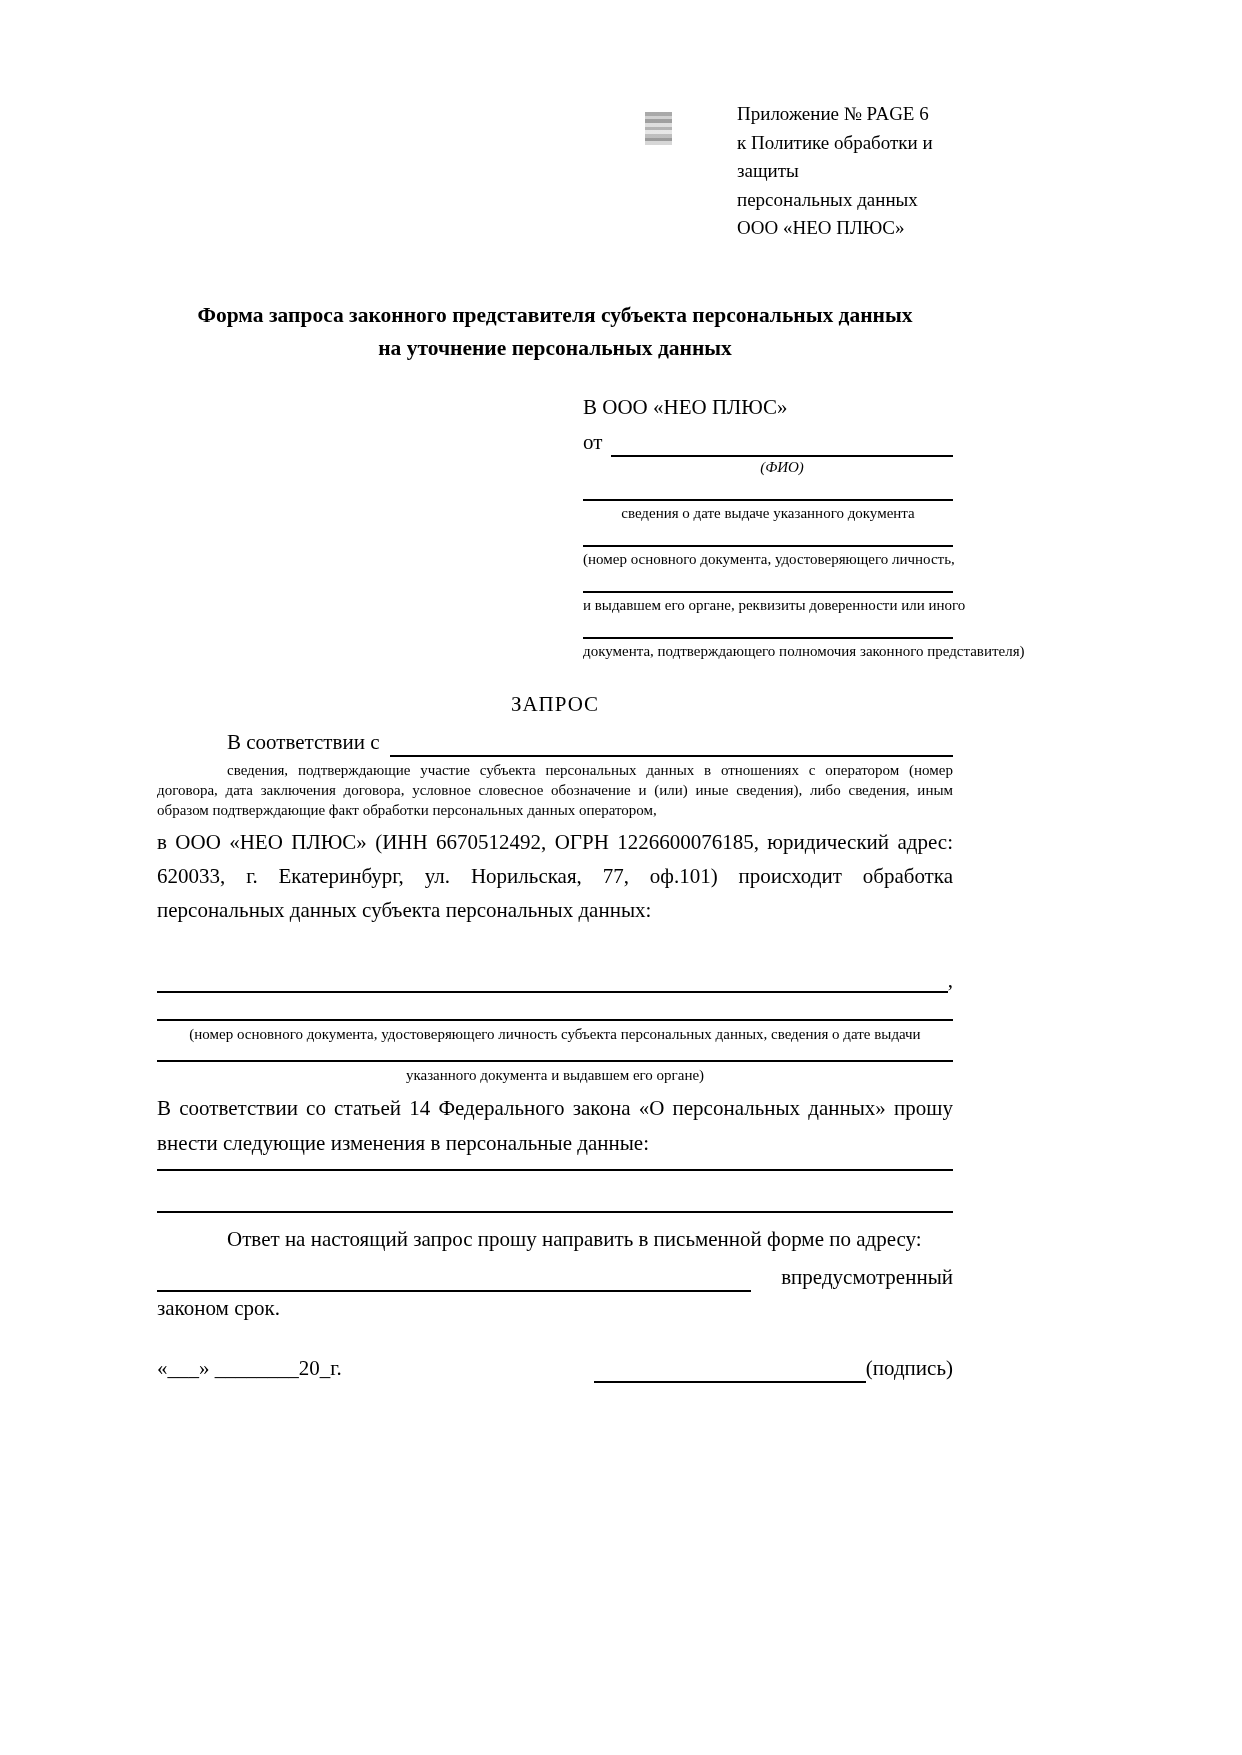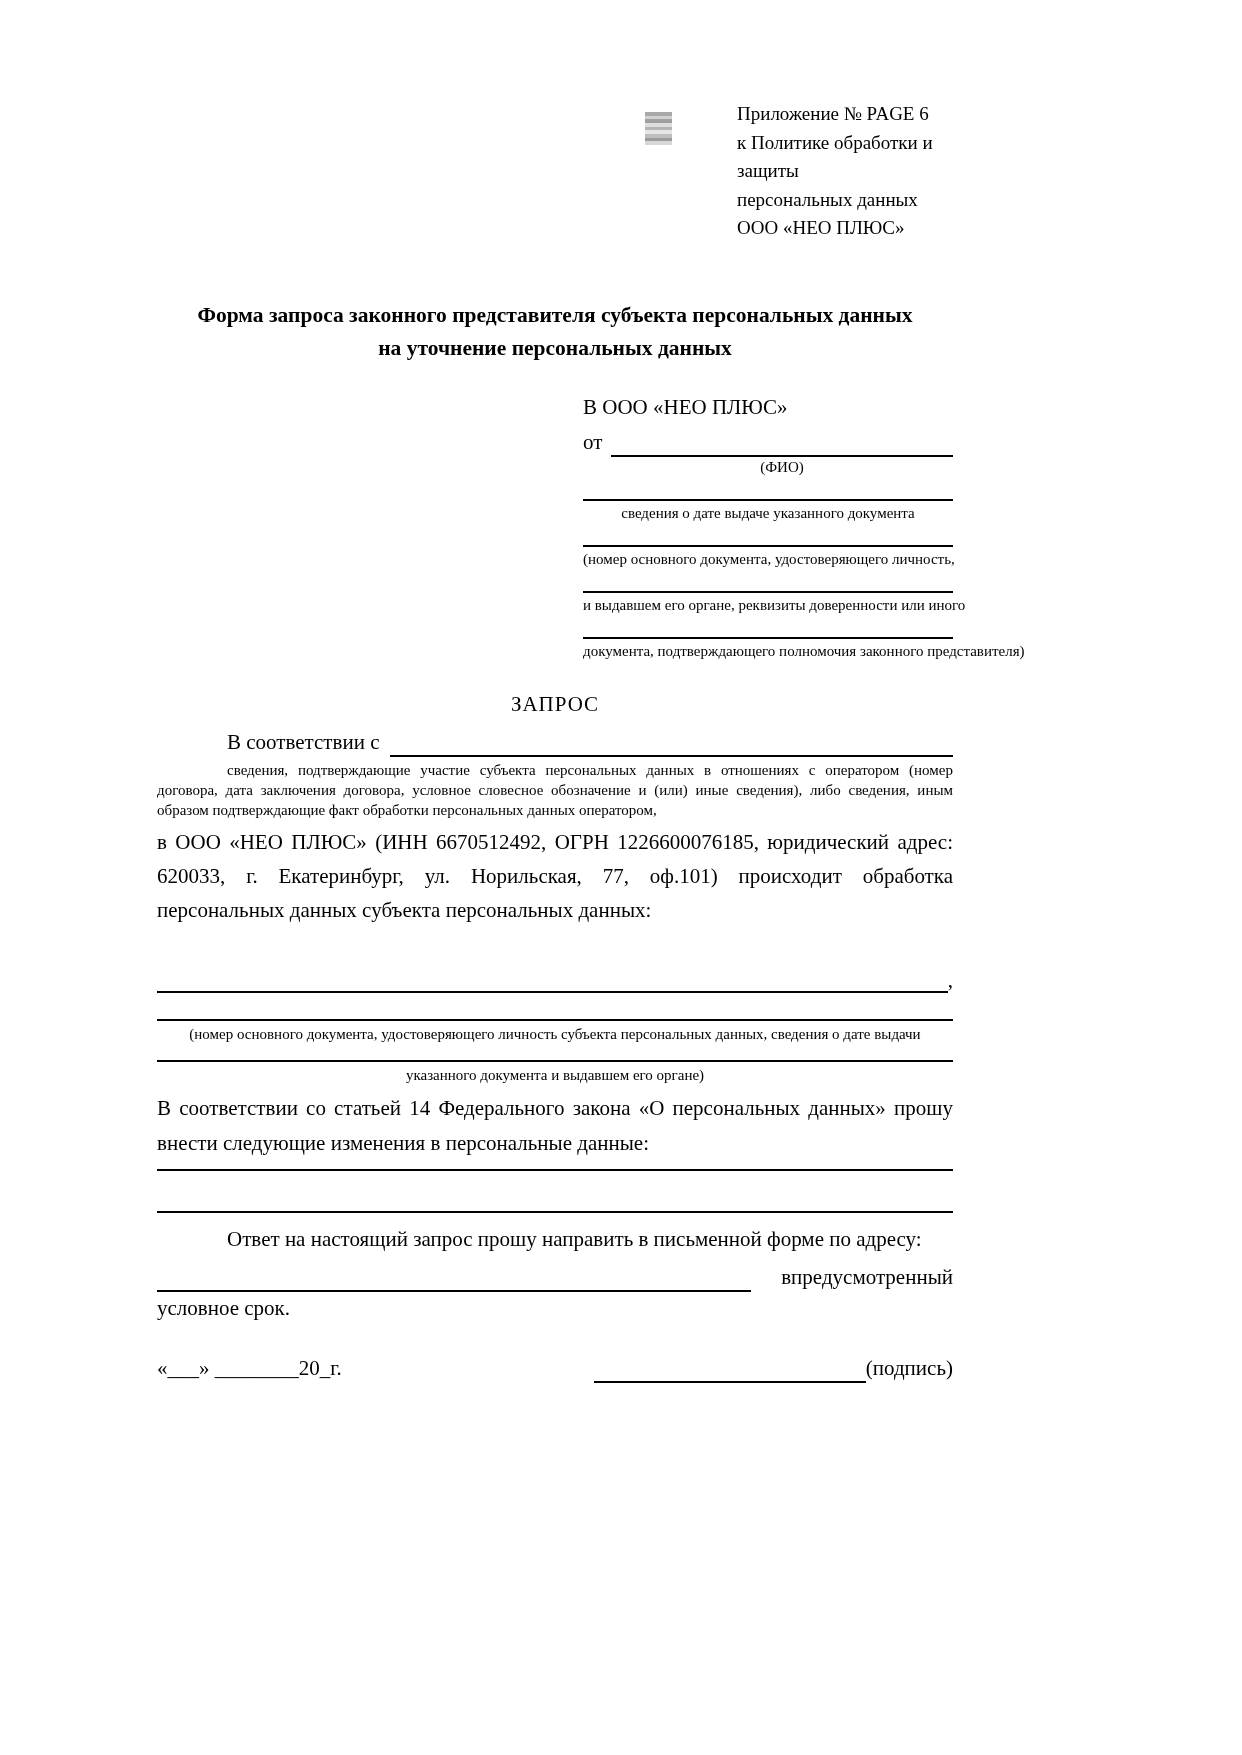--- a/index.html
+++ b/index.html
@@ -37,21 +37,21 @@
 
   .addr { margin-left:426px; margin-top:26px; font-size:21px; }
   .addr-to { line-height:32px;font-family:Liberation Serif, serif; }
   .addr-from { display:flex; align-items:flex-end; height:34px; }
   .addr-from .lbl { line-height:30px; }
   .fill { border-bottom:2px solid #000; }
   .addr-from .fill { flex:1; margin-left:9px; height:28px; }
   .cap { font-size:15px; line-height:20px; text-align:center; white-space:nowrap; }
   .addr-field .blank { height:24px; border-bottom:2px solid #000; }
   .addr-field .cap { margin-top:2px; }
-  .cap-fio { margin-left:28px; }
+  .cap-fio { margin-left:28px;font-style:italic; }
 
   .zapros { text-align:center; font-size:21px; line-height:30px; margin-top:28px; letter-spacing:1px; }
 
   .intro-row { display:flex; align-items:flex-end; margin-top:8px; font-size:21px; }
   .intro-row .lbl { padding-left:70px; line-height:30px; white-space:nowrap; }
   .intro-row .fill { flex:1; margin-left:10px; height:26px; }
 
   .fineprint { font-size:15px; line-height:20px; text-align:justify; text-indent:70px; margin-top:3px; }
 
   .op-para { font-size:21px; line-height:34px; text-align:justify; margin-top:5px; }
@@ -166,21 +166,21 @@
 
     <div class="reply-para">Ответ на настоящий запрос прошу направить в письменной форме по адресу:</div>
 
     <div class="reply-row">
       <span class="fill"></span>
       <span class="reply-tail">
         <span>в</span>
         <span>предусмотренный</span>
       </span>
     </div>
-    <div class="reply-end">условное срок.</div>
+    <div class="reply-end">законом срок.</div>
 
     <div class="sig-row">
       <span class="sig-date">«___» ________20_г.</span>
       <span class="sig-right">
         <span class="fill"></span>
         <span class="lbl">(подпись)</span>
       </span>
     </div>
 
   </div>

